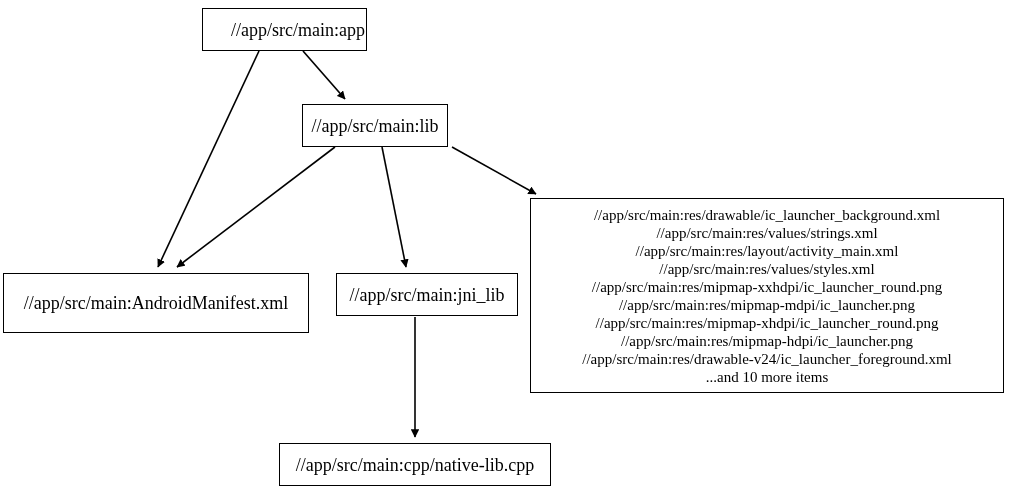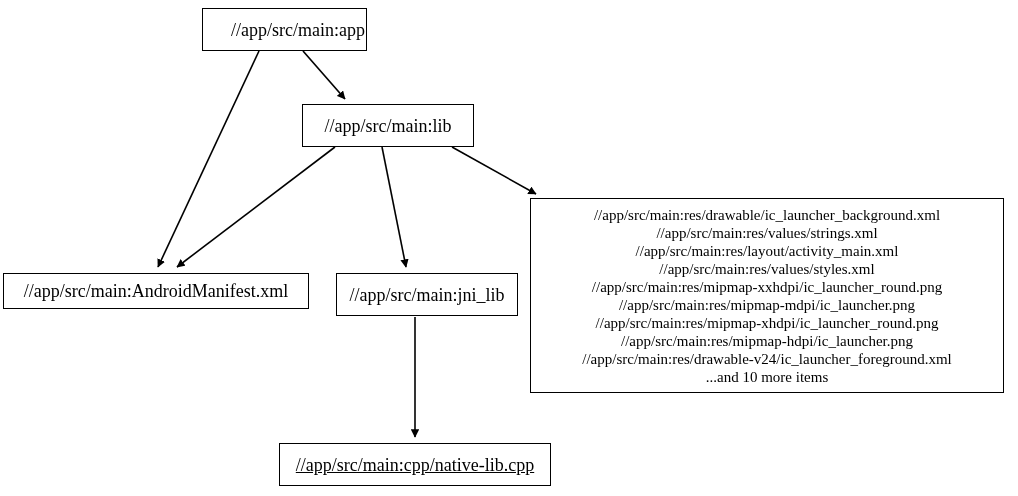--- a/index.html
+++ b/index.html
@@ -38,24 +38,24 @@
     z-index: 2;
   }
   .node-label {
     display: block;
     white-space: pre;
     text-align: center;
   }
 
   
   #node-app        { left: 202px; top: 8px;   width: 165px; height: 43px;  font-size: 18px; padding-left: 27px; }
-  #node-lib        { left: 302px; top: 104px; width: 172px; height: 43px;  font-size: 18px; }
-  #node-manifest   { left: 3px;   top: 273px; width: 306px; height: 36px;  font-size: 18px; }
+  #node-lib        { left: 302px; top: 104px; width: 146px; height: 43px;  font-size: 18px; }
+  #node-manifest   { left: 3px;   top: 273px; width: 306px; height: 60px;  font-size: 18px; }
   #node-jnilib     { left: 336px; top: 273px; width: 182px; height: 43px;  font-size: 18px; }
-  #node-nativelib  { left: 279px; top: 443px; width: 272px; height: 43px;  font-size: 18px; text-decoration: underline; }
+  #node-nativelib  { left: 279px; top: 443px; width: 272px; height: 43px;  font-size: 18px; }
   #node-resources  { left: 530px; top: 198px; width: 474px; height: 195px; font-size: 15px;
                      line-height: 18px; }
 </style>
 </head>
 <body>
 
 <div id="graph">
 
   <svg class="edges" viewBox="0 0 1018 496" width="1018" height="496" xmlns="http://www.w3.org/2000/svg">
     <defs>

